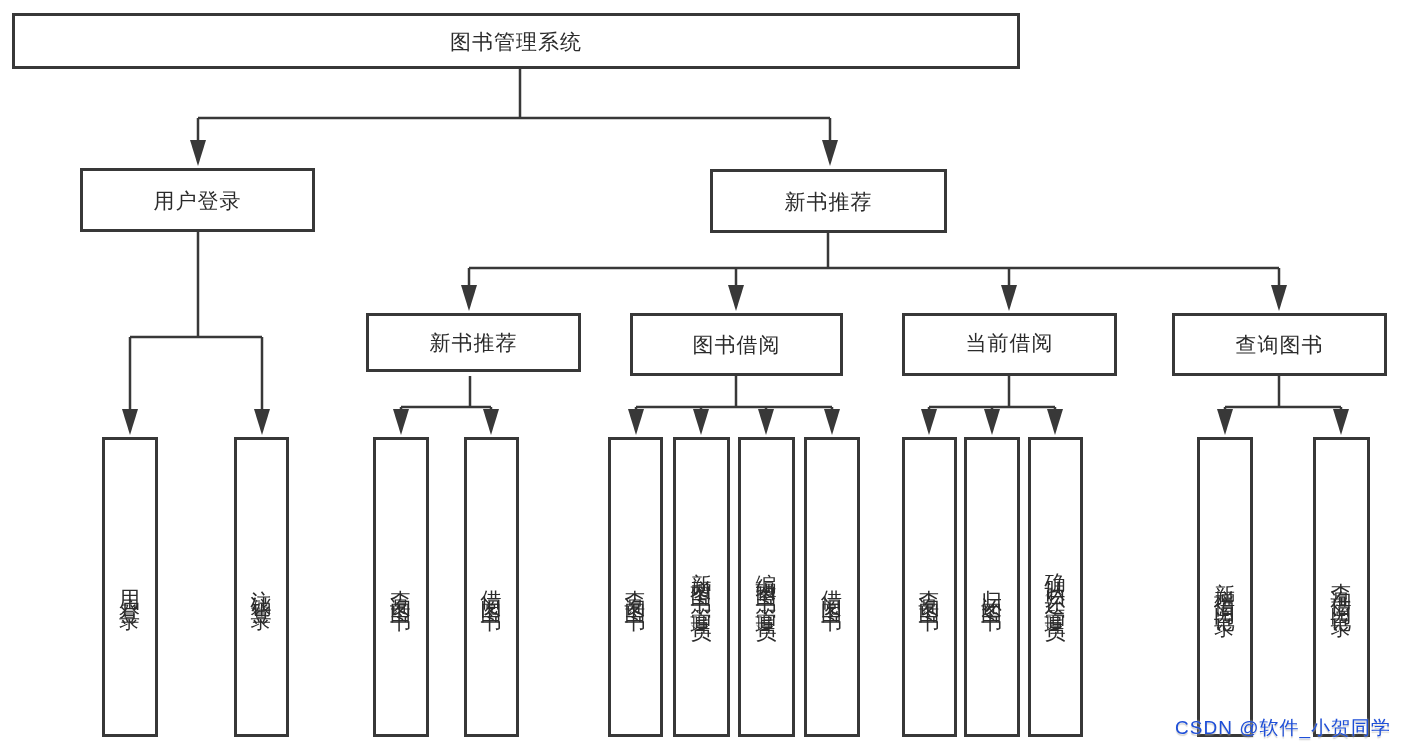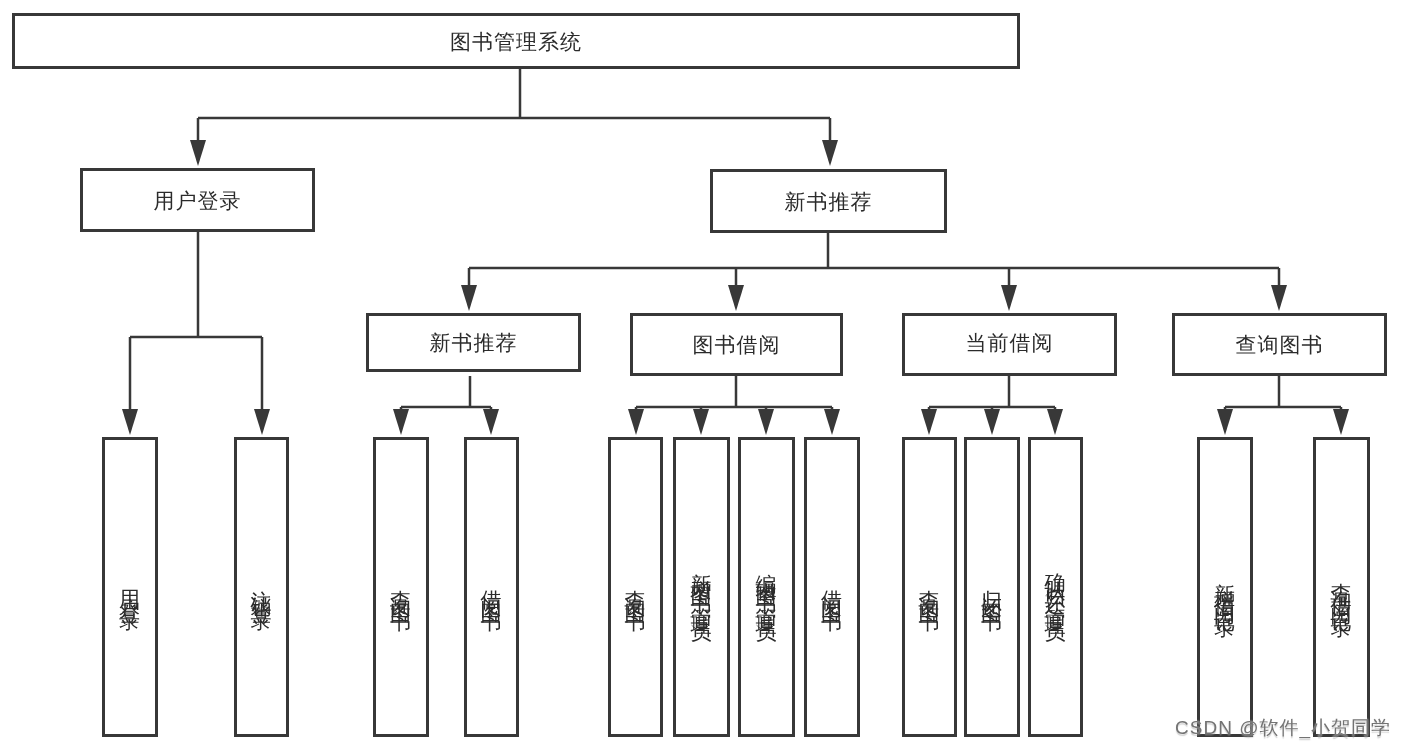--- a/index.html
+++ b/index.html
@@ -13,21 +13,21 @@
     border:3px solid #383838;display:flex;align-items:center;justify-content:center;
     font-size:21px;line-height:1;z-index:2;
   }
   .hbox{letter-spacing:1px;}
   .vbox span{
     writing-mode:vertical-rl;text-orientation:mixed;
     letter-spacing:7px;line-height:1;display:block;
   }
   .watermark{
     position:absolute;right:14px;bottom:6px;z-index:6;
-    font-size:19px;letter-spacing:1px;color:#737373;
+    font-size:19px;letter-spacing:1px;color:#1d4ed8;
     text-shadow:0 2px 1px rgba(130,130,130,.35), 0 0 2px rgba(255,255,255,.9);
   }
 </style>
 </head>
 <body>
 
 <div class="canvas">
 
   <svg class="edges" viewBox="0 0 1405 747" xmlns="http://www.w3.org/2000/svg">
     <path fill="none" stroke="#383838" stroke-width="2.5" d="M520 69 V118 M198 118 H830 M198 118 V142 M830 118 V142

